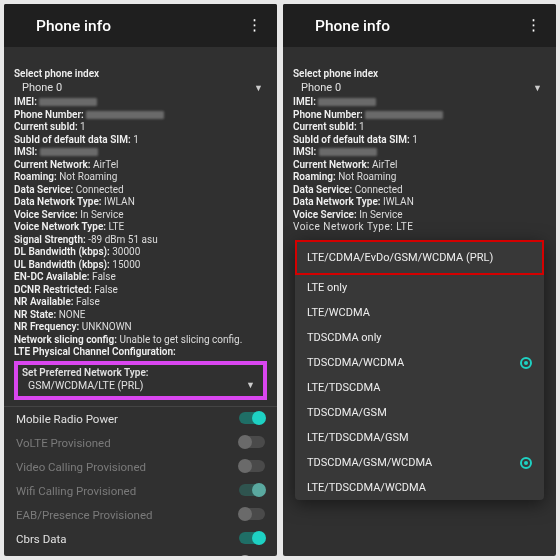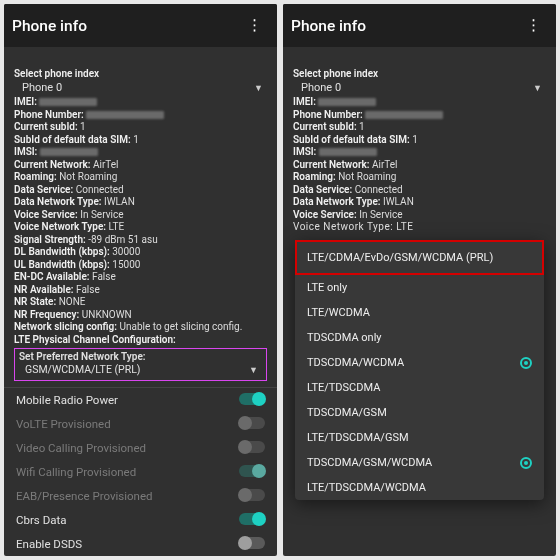--- a/index.html
+++ b/index.html
@@ -24,21 +24,21 @@
     display: flex;
     flex-direction: column;
     overflow: hidden;
     border-radius: 2px;
   }
   .appbar {
     background: #1f1f1f;
     display: flex;
     align-items: center;
     justify-content: space-between;
-    padding: 12px 14px 12px 8px;
+    padding: 12px 14px 12px 32px;
   }
   .appbar-title {
     color: #fff;
     font-size: 15.5px;
     font-weight: 500;
   }
   .appbar-menu {
     color: #fff;
     font-size: 15px;
     line-height: 1;
@@ -81,21 +81,21 @@
     display: inline-block;
     width: 58px;
     height: 8px;
     background: #6a6a6a;
     vertical-align: middle;
     filter: blur(1.3px);
     border-radius: 1px;
   }
   .redact.w2 { width: 78px; }
   .pref-wrap {
-    border: 1px solid #d946ef;
+    border: 4px solid #d946ef;
     padding: 2px 4px 4px 4px;
     margin-top: 2px;
   }
   .pref-label {
     font-size: 10px;
     font-weight: 600;
   }
   .pref-select {
     display: flex;
     align-items: center;
@@ -203,20 +203,21 @@
         <div class="kv"><span class="lbl">Current Network:</span> <span class="val">AirTel</span></div>
         <div class="kv"><span class="lbl">Roaming:</span> <span class="val">Not Roaming</span></div>
         <div class="kv"><span class="lbl">Data Service:</span> <span class="val">Connected</span></div>
         <div class="kv"><span class="lbl">Data Network Type:</span> <span class="val">IWLAN</span></div>
         <div class="kv"><span class="lbl">Voice Service:</span> <span class="val">In Service</span></div>
         <div class="kv"><span class="lbl">Voice Network Type:</span> <span class="val">LTE</span></div>
         <div class="kv"><span class="lbl">Signal Strength:</span> <span class="val">-89 dBm   51 asu</span></div>
         <div class="kv"><span class="lbl">DL Bandwidth (kbps):</span> <span class="val">30000</span></div>
         <div class="kv"><span class="lbl">UL Bandwidth (kbps):</span> <span class="val">15000</span></div>
         <div class="kv"><span class="lbl">EN-DC Available:</span> <span class="val">False</span></div>
+        <div class="kv"><span class="lbl">DCNR Restricted:</span> <span class="val">False</span></div>
         <div class="kv"><span class="lbl">NR Available:</span> <span class="val">False</span></div>
         <div class="kv"><span class="lbl">NR State:</span> <span class="val">NONE</span></div>
         <div class="kv"><span class="lbl">NR Frequency:</span> <span class="val">UNKNOWN</span></div>
         <div class="kv"><span class="lbl">Network slicing config:</span> <span class="val">Unable to get slicing config.</span></div>
         <div class="kv"><span class="lbl">LTE Physical Channel Configuration:</span></div>
 
         <div class="pref-wrap">
           <div class="pref-label">Set Preferred Network Type:</div>
           <div class="pref-select">
             <span>GSM/WCDMA/LTE (PRL)</span>

